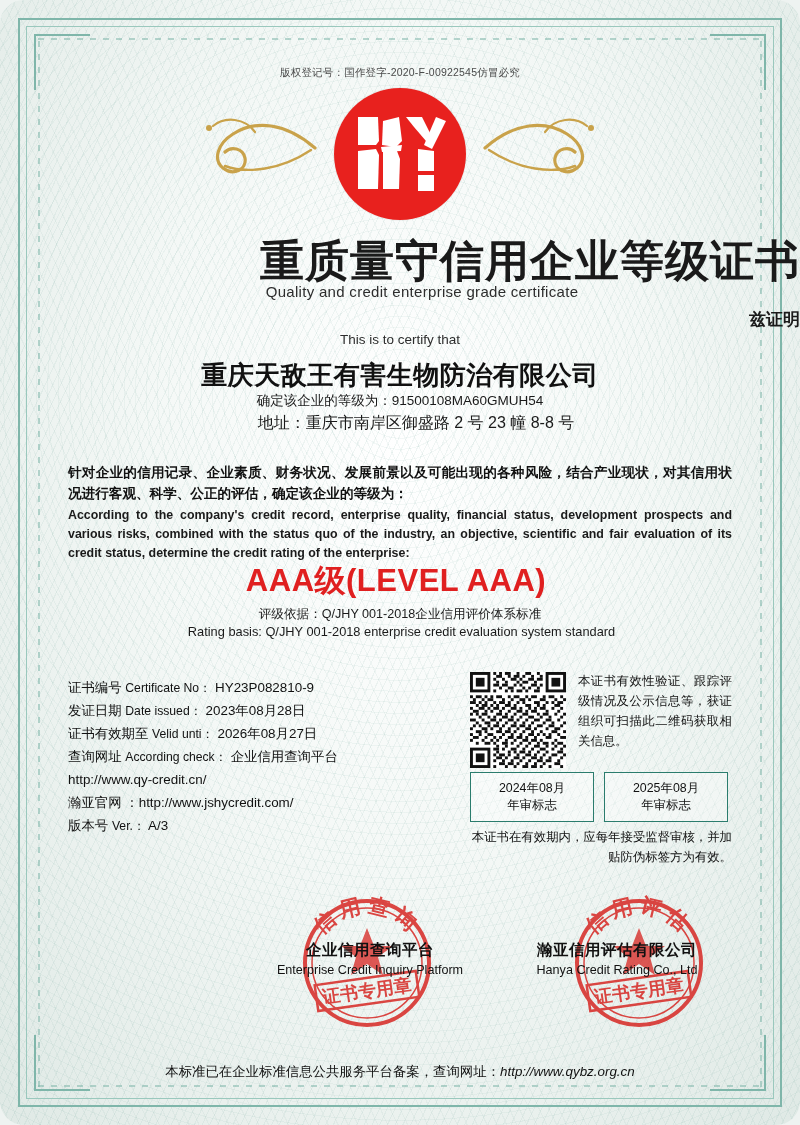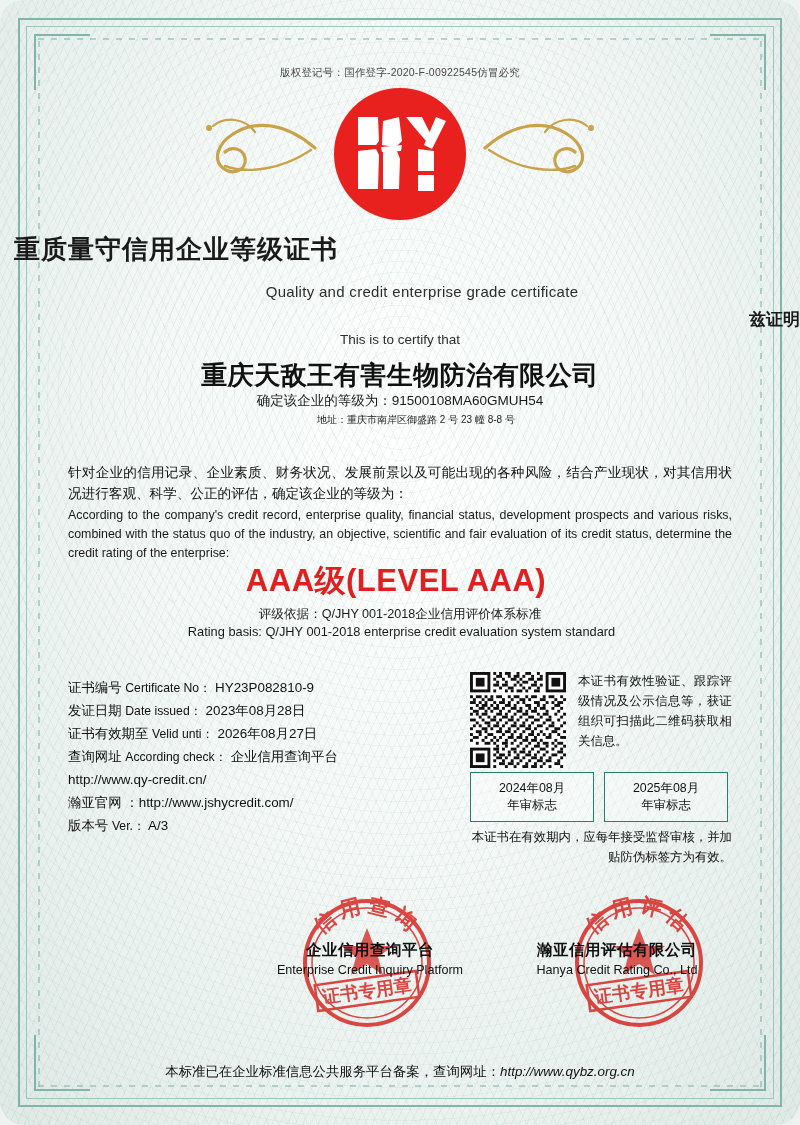--- a/index.html
+++ b/index.html
@@ -69,22 +69,22 @@
   .flourish.left{left:105px;}
   .flourish.right{right:105px;}
   .logo-circle{
     position:absolute;left:50%;top:88px;transform:translateX(-50%);
     width:132px;height:132px;border-radius:50%;
     background:#e8211e;
     display:flex;align-items:center;justify-content:center;
     box-shadow:0 0 0 1px rgba(0,0,0,0.04);
   }
   .title-cn{
-    position:absolute;top:232px;left:0;right:0;text-align:left;
-    font-size:26px;font-weight:bold;color:#1a1a1a;
+    position:absolute;top:232px;left:0;right:0;text-align:right;
+    font-size:44px;font-weight:bold;color:#1a1a1a;
     letter-spacing:1px;
     font-family:"Liberation Serif", serif;
     padding-left:14px;
   }
   .title-en{
     position:absolute;top:283px;left:0;right:0;text-align:center;
     font-size:15px;color:#2d2d2d;letter-spacing:0.3px;padding-left:44px;
   }
   .certify-cn{
     position:absolute;top:308px;left:0;right:0;text-align:right;
@@ -98,25 +98,25 @@
     position:absolute;top:358px;left:0;right:0;text-align:center;
     font-size:26px;font-weight:bold;color:#111;
     letter-spacing:0.5px;
   }
   .code{
     position:absolute;top:392px;left:0;right:0;text-align:center;
     font-size:13.5px;color:#1a1a1a;
   }
   .addr{
     position:absolute;top:413px;left:0;right:0;text-align:center;
-    font-size:10px;color:#1a1a1a;padding-left:32px;
+    font-size:16px;color:#1a1a1a;padding-left:32px;
   }
   .para{
     position:absolute;left:68px;right:68px;top:462px;
-    font-size:13.6px;color:#111;line-height:1.55;text-align:justify;
+    font-size:13.6px;color:#111;line-height:1.55;text-align:justify;font-weight:bold;
   }
   .para .en{
     display:block;margin-top:2px;
     font-size:12.4px;line-height:1.52;color:#1a1a1a;
   }
   .level{
     position:absolute;top:560px;left:0;right:8px;text-align:center;
     font-size:31px;font-weight:bold;color:#e02020;
     letter-spacing:0.5px;
   }

